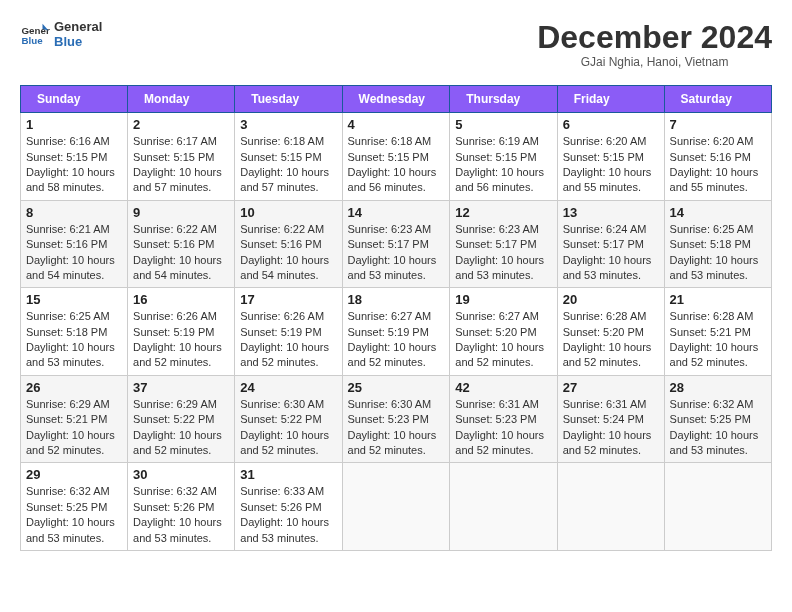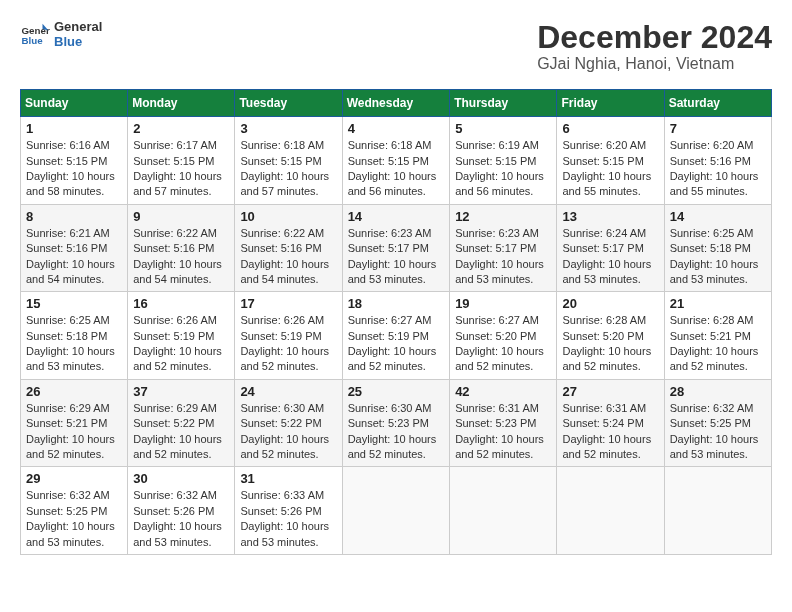--- a/index.html
+++ b/index.html
@@ -19,41 +19,41 @@
     .logo {
       display: flex;
       align-items: center;
       gap: 4px;
     }
     .logo-icon {
       width: 30px;
       height: 30px;
     }
     .title-block {
-      text-align: left;
+      text-align: center;
     }
     .month-title {
       font-size: 32px;
       font-weight: bold;
       color: #333;
       line-height: 1.1;
     }
     .location {
-      font-size: 16px;
+      font-size: 12px;
       color: #555;
     }
     .calendar {
       width: 100%;
       border-collapse: collapse;
       font-size: 10.5px;
     }
     .calendar th {
-      background-color: #15803d;
+      background-color: #8b5cf6;
       color: #fff;
-      padding: 6px 4px;
+      padding: 6px 16px;
       text-align: left;
       font-size: 12px;
       font-weight: bold;
       border: 1px solid #1a5a9a;
     }
     .calendar td {
       border: 1px solid #ccc;
       vertical-align: top;
       padding: 4px 5px;
       width: 108px;

